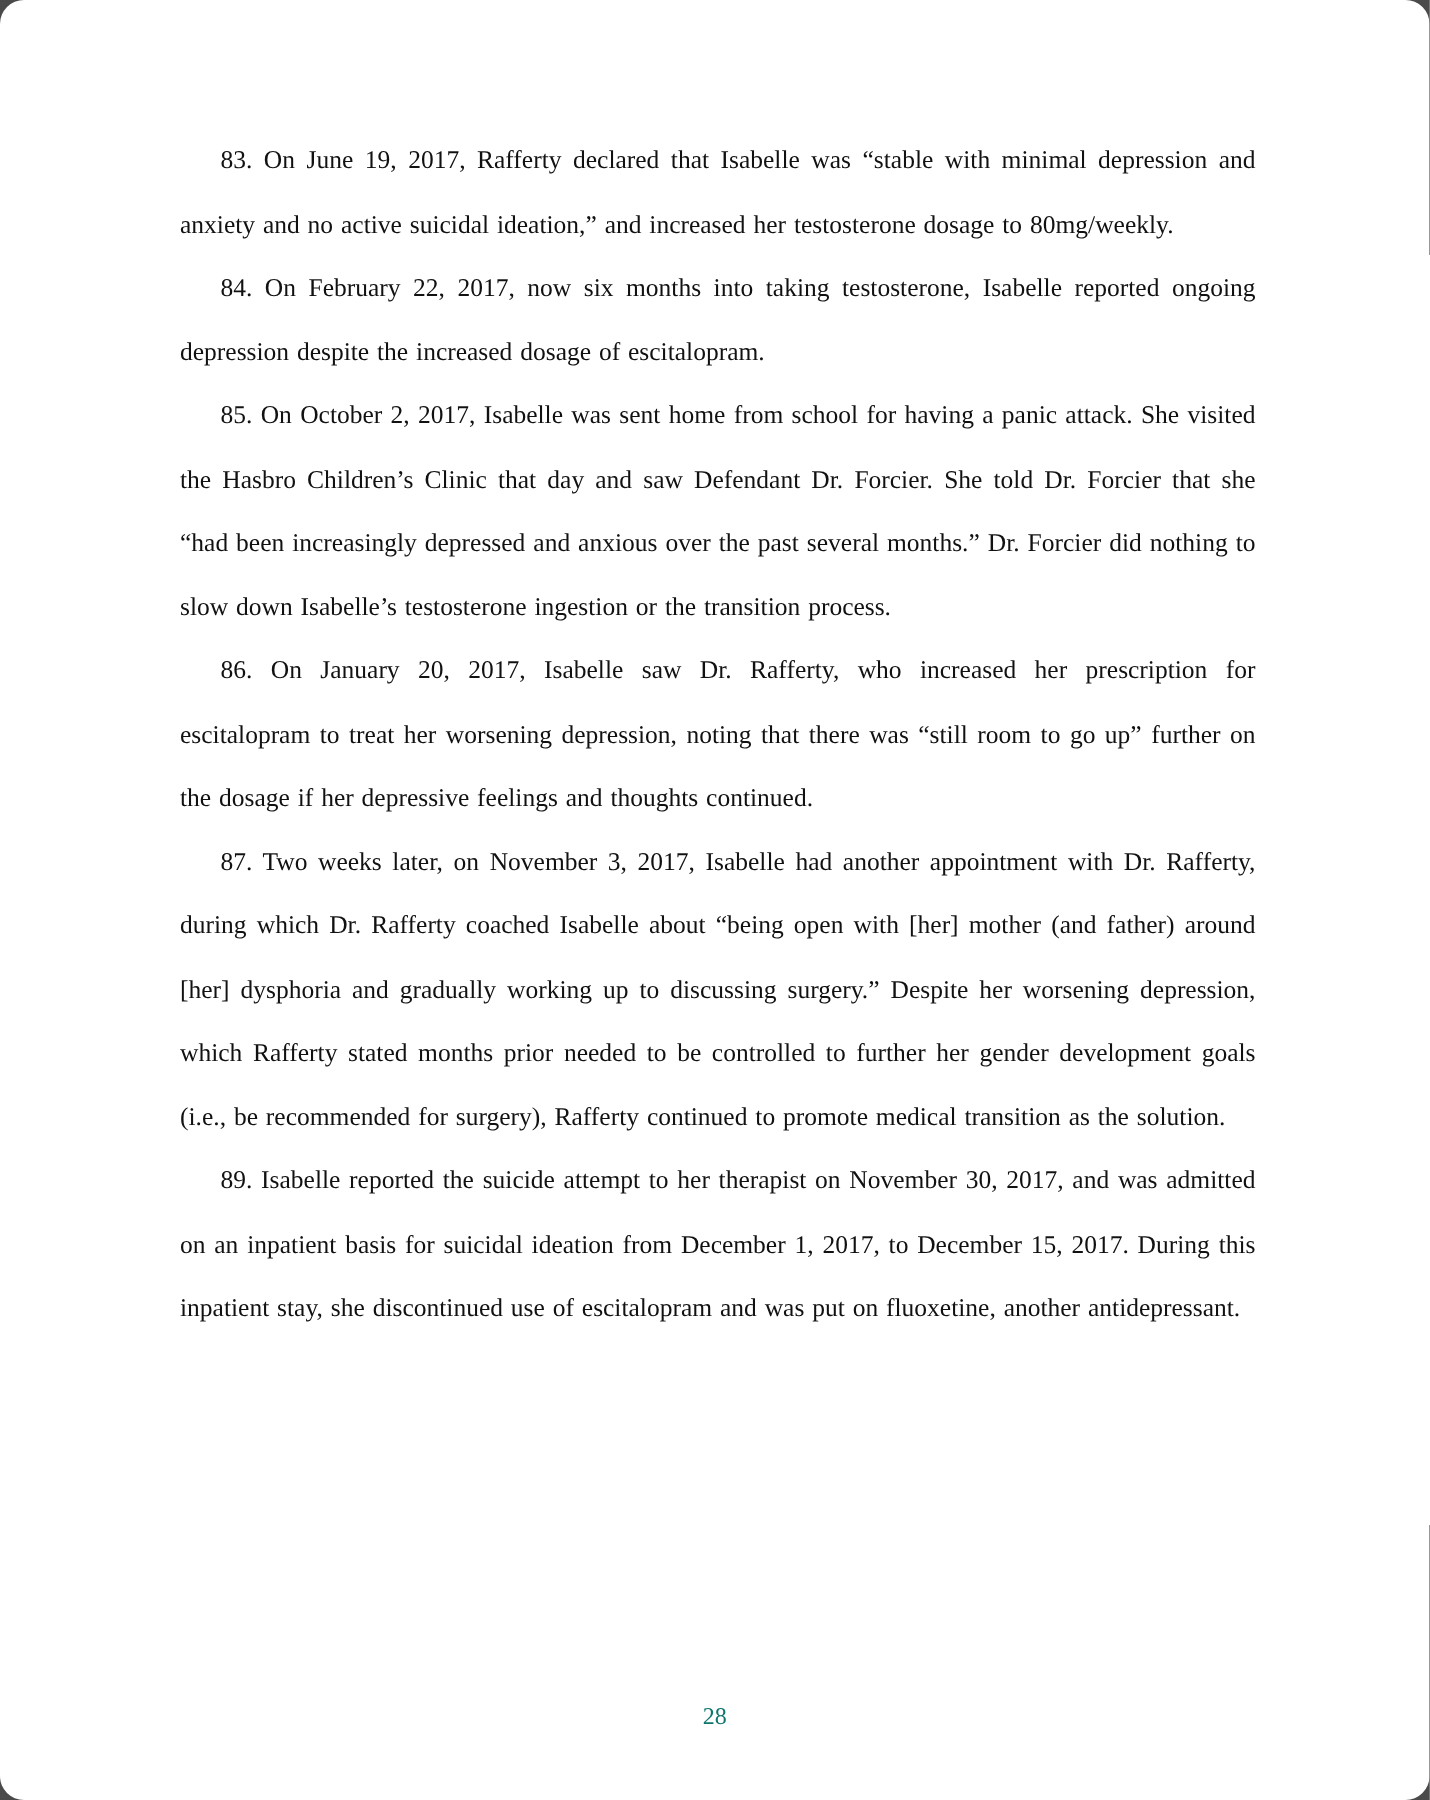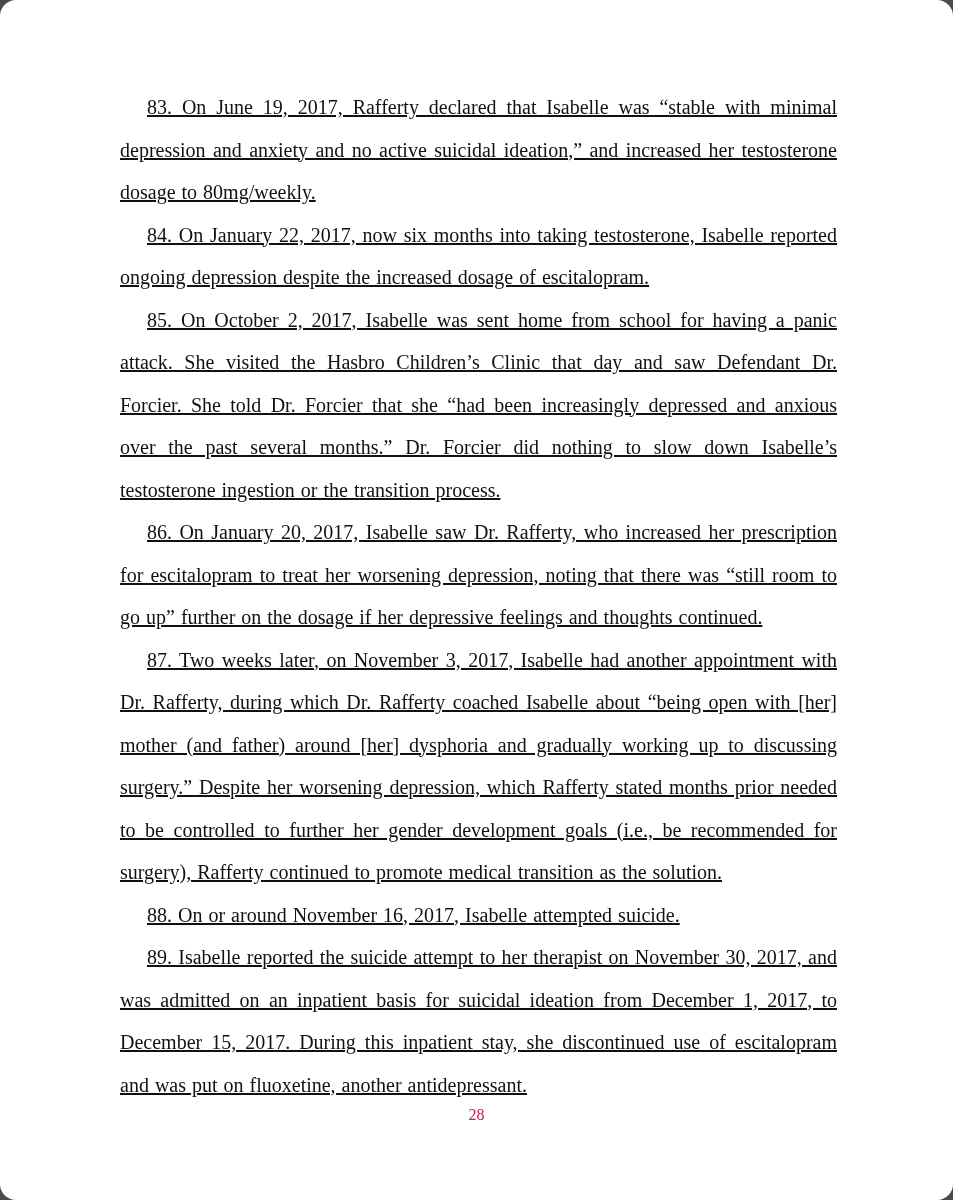--- a/index.html
+++ b/index.html
@@ -19,44 +19,42 @@
   }
   .content {
     position: absolute;
     top: 86px;
     left: 120px;
     right: 116px;
   }
   .content p {
     margin: 0;
     padding: 0;
-    font-size: 20px;
+    font-size: 17px;
     line-height: 42.5px;
     text-indent: 27px;
     text-align: justify;
     word-spacing: 1px;
-    text-decoration: underline;
   }
   .page-number {
     position: absolute;
-    bottom: 76px;
+    bottom: 46px;
     left: 0;
     width: 100%;
     text-align: center;
     font-size: 16px;
-    color: #be185d;
+    color: #0f766e;
   }
 </style>
 </head>
 <body>
 
 <div class="page">
   <div class="content">
     <p>83. On June 19, 2017, Rafferty declared that Isabelle was “stable with minimal depression and anxiety and no active suicidal ideation,” and increased her testosterone dosage to 80mg/weekly.</p>
-    <p>84. On January 22, 2017, now six months into taking testosterone, Isabelle reported ongoing depression despite the increased dosage of escitalopram.</p>
+    <p>84. On February 22, 2017, now six months into taking testosterone, Isabelle reported ongoing depression despite the increased dosage of escitalopram.</p>
     <p>85. On October 2, 2017, Isabelle was sent home from school for having a panic attack. She visited the Hasbro Children’s Clinic that day and saw Defendant Dr. Forcier. She told Dr. Forcier that she “had been increasingly depressed and anxious over the past several months.” Dr. Forcier did nothing to slow down Isabelle’s testosterone ingestion or the transition process.</p>
     <p>86. On January 20, 2017, Isabelle saw Dr. Rafferty, who increased her prescription for escitalopram to treat her worsening depression, noting that there was “still room to go up” further on the dosage if her depressive feelings and thoughts continued.</p>
     <p>87. Two weeks later, on November 3, 2017, Isabelle had another appointment with Dr. Rafferty, during which Dr. Rafferty coached Isabelle about “being open with [her] mother (and father) around [her] dysphoria and gradually working up to discussing surgery.” Despite her worsening depression, which Rafferty stated months prior needed to be controlled to further her gender development goals (i.e., be recommended for surgery), Rafferty continued to promote medical transition as the solution.</p>
-    <p>88. On or around November 16, 2017, Isabelle attempted suicide.</p>
     <p>89. Isabelle reported the suicide attempt to her therapist on November 30, 2017, and was admitted on an inpatient basis for suicidal ideation from December 1, 2017, to December 15, 2017. During this inpatient stay, she discontinued use of escitalopram and was put on fluoxetine, another antidepressant.</p>
   </div>
   <div class="page-number">28</div>
 </div>
 
 </body></html>

